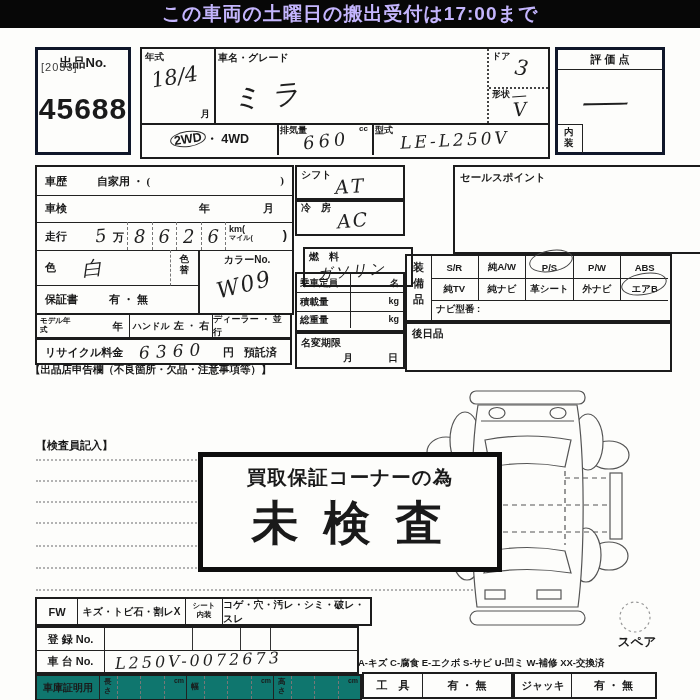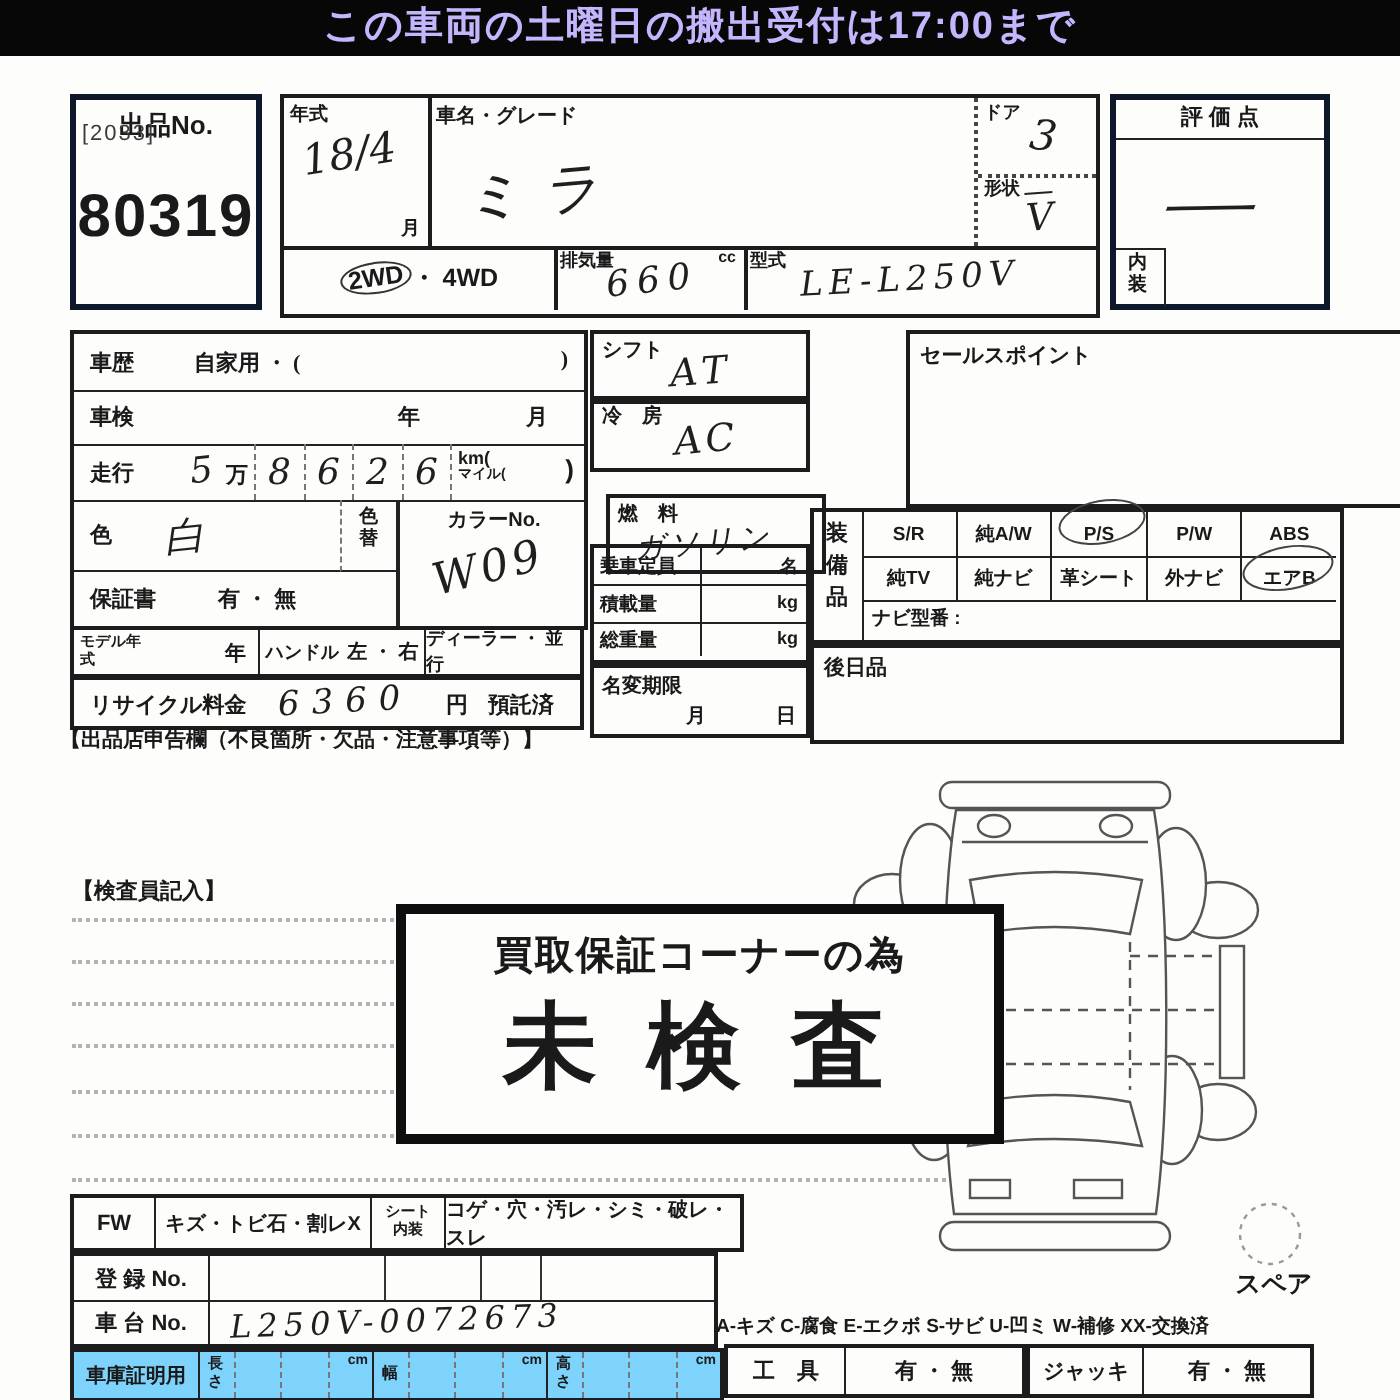--- a/index.html
+++ b/index.html
@@ -22,21 +22,21 @@
 <body>
 
 <div id="paper">
 
   <div class="abs" style="left:0;top:0;width:700px;height:28px;background:#070707;color:#c4b5fd;
               font-size:19px;font-weight:bold;text-align:center;line-height:28px;letter-spacing:1px;">この車両の土曜日の搬出受付は17:00まで</div>
 
   <div class="abs b3" style="left:35px;top:47px;width:90px;height:102px;">
     <div class="abs lbl" style="left:0;top:4px;width:100%;text-align:center;font-size:13px;">出品No.</div>
     <div class="abs" style="left:3px;top:11px;font-size:11px;color:#3a3a3a;letter-spacing:1px;">[2033]</div>
-    <div class="abs" style="left:0;top:42px;width:100%;text-align:center;font-size:30px;font-weight:bold;letter-spacing:1px;">80319</div>
+    <div class="abs" style="left:0;top:42px;width:100%;text-align:center;font-size:30px;font-weight:bold;letter-spacing:1px;">45688</div>
   </div>
 
   <div class="abs b2" style="left:140px;top:47px;width:406px;height:108px;">
 
     <div class="abs" style="left:0;top:0;width:406px;height:74px;border-bottom:2px solid #1c1c1c;">
       <div class="abs" style="left:0;top:0;width:72px;height:74px;border-right:2px solid #1c1c1c;">
         <span class="abs lbl" style="left:3px;top:2px;font-size:9.5px;">年式</span>
         <span class="abs hw" style="left:9px;top:16px;font-size:21px;transform:rotate(-9deg);">18/4</span>
         <span class="abs lbl" style="right:4px;bottom:2px;font-size:9.5px;">月</span>
       </div>
@@ -276,21 +276,21 @@
       <i class="cell-line" style="left:155px;height:22px;"></i>
       <i class="cell-line" style="left:203px;height:22px;"></i>
       <i class="cell-line" style="left:233px;height:22px;"></i>
     </div>
     <div class="abs" style="left:0;top:22px;width:320px;height:22px;">
       <div class="ctr lbl" style="position:absolute;left:0;top:0;width:67px;height:22px;border-right:1.5px solid #222;font-size:11px;">車 台 No.</div>
       <span class="abs hw" style="left:78px;top:1px;font-size:16px;letter-spacing:3px;transform:rotate(-2deg);">L250V-0072673</span>
     </div>
   </div>
 
-  <div class="abs b2 flexrow" style="left:35px;top:674px;width:323px;height:23px;z-index:2;background:#7dd3fc;">
+  <div class="abs b2 flexrow" style="left:35px;top:674px;width:323px;height:23px;z-index:2;background:#0f766e;">
     <div class="ctr lbl" style="width:62px;border-right:1.5px solid #222;font-size:10px;">車庫証明用</div>
     <div style="width:17px;border-right:1px dashed #777;position:relative;">
       <div class="stack" style="position:absolute;left:4px;top:2px;width:9px;font-size:7.5px;">長さ</div>
     </div>
     <div class="flexrow" style="width:68px;border-right:1.5px solid #222;position:relative;">
       <i style="width:33%;border-right:1px dashed #777;"></i>
       <i style="width:33%;border-right:1px dashed #777;"></i>
       <span class="abs lbl" style="right:2px;top:1px;font-size:7px;">cm</span>
     </div>
     <div style="width:17px;border-right:1px dashed #777;position:relative;">

